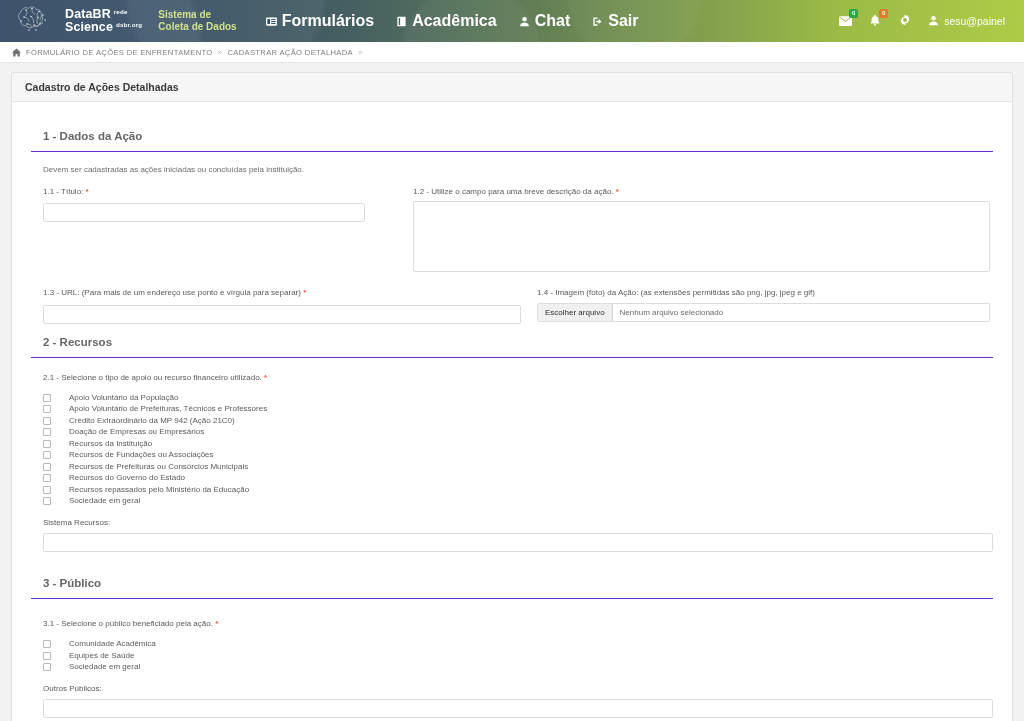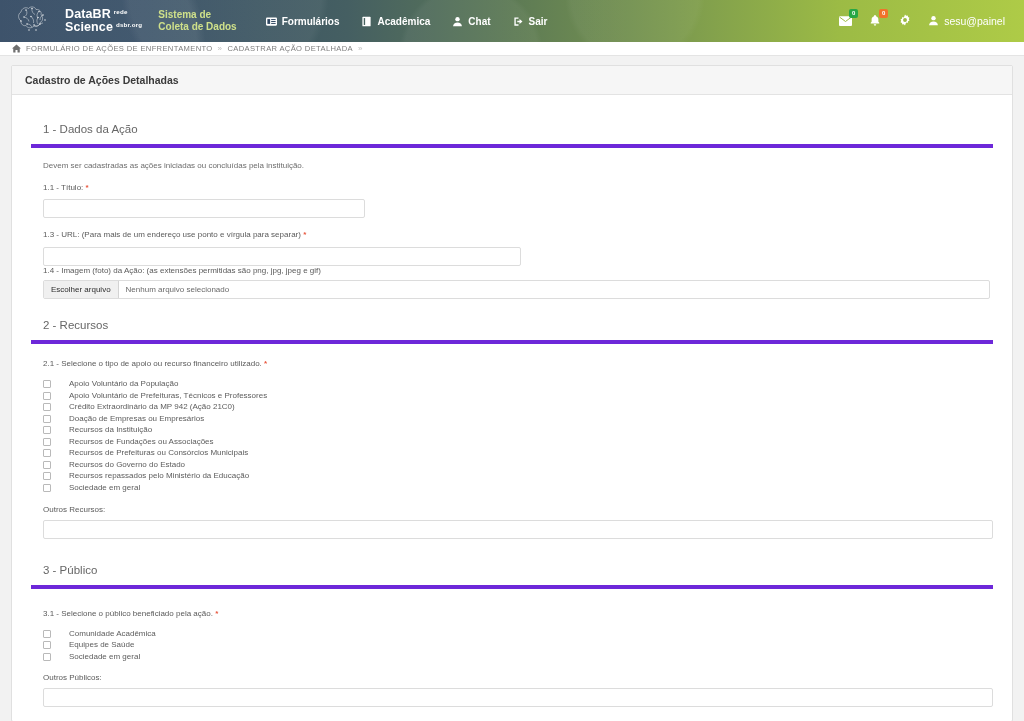--- a/index.html
+++ b/index.html
@@ -50,21 +50,21 @@
   }
   .sys-title {
     color: #cfe08a; font-size: 10px; font-weight: 700;
     line-height: 1.25; margin-left: 16px; white-space: nowrap;
     position: relative; z-index: 2;
   }
 
   .nav-links { display: flex; align-items: center; margin-left: 18px; position: relative; z-index: 2; }
   .nav-link {
     display: flex; align-items: center; gap: 5px;
-    color: #ffffff; font-size: 10px; font-weight: 700;
+    color: #ffffff; font-size: 16px; font-weight: 700;
     text-decoration: none; padding: 6px 11px; white-space: nowrap;
     cursor: pointer;
   }
   .nav-link .ico { display: inline-flex; width: 11px; height: 11px; }
   .nav-link .ico svg { width: 11px; height: 11px; fill: #fff; }
 
   .nav-right { margin-left: auto; display: flex; align-items: center; gap: 2px; position: relative; z-index: 2; }
   .nav-icon-btn {
     position: relative; display: flex; align-items: center; justify-content: center;
     width: 28px; height: 28px; cursor: pointer; border: 0; background: transparent; padding: 0;
@@ -79,44 +79,44 @@
   .badge.green { background: #27a745; }
   .badge.orange { background: #f0732a; }
   .user-chip {
     display: flex; align-items: flex-start; gap: 5px; color: #fff;
     font-size: 10.5px; padding: 6px 9px 6px 7px; cursor: pointer; white-space: nowrap;
   }
   .user-chip svg { fill: #fff; width: 11px; height: 11px; }
 
   
   .breadcrumb {
-    height: 14px; background: #fff; border-bottom: 1px solid #e4e4e4;
+    height: 21px; background: #fff; border-bottom: 1px solid #e4e4e4;
     display: flex; align-items: center; gap: 5px;
     padding: 0 0 0 12px; font-size: 7.6px; color: #8a8a8a;
     letter-spacing: .35px; text-transform: uppercase;
   }
   .breadcrumb .home-ico { width: 9px; height: 9px; fill: #6f6f6f; display:block; }
   .crumb { color: #7d7d7d; cursor: pointer; text-decoration: none; }
   .crumb-sep { color: #c0c0c0; font-size: 8px; }
 
   
   .page { padding: 9px 11px 0 11px; }
   .card {
     background: #ffffff; border: 1px solid #e0e0e0; border-radius: 2px;
   }
   .card-head {
     background: #f6f6f6; border-bottom: 1px solid #e3e3e3;
     padding: 8px 13px; font-size: 10.5px; font-weight: 700; color: #3b3b3b;
   }
   .card-body { padding: 17px 19px 14px 19px; }
 
   .section-title {
-    font-size: 11.5px; color: #666666; font-weight: 400;
+    font-size: 11.5px; color: #666666; font-weight: 700;
     padding: 0 0 9px 12px; margin: 11px 0 0 0;
-    border-bottom: 4px solid #6d28d9;
+    border-bottom: 1px solid #6d28d9;
   }
   .section-desc { font-size: 8px; color: #6d6d6d; margin: 13px 0 0 12px; }
 
   .fieldlabel {
     font-size: 8px; color: #5a5a5a; margin-bottom: 4px; display: block; line-height: 1.3;
   }
   .req { color: #e8553c; font-weight: 700; }
 
   .row { display: flex; gap: 16px; margin: 13px 0 0 0; padding-left: 12px; }
   .col-left  { width: 322px; flex: none; }
@@ -127,21 +127,21 @@
     width: 100%; height: 19px; border: 1px solid #dcdcdc; border-radius: 2px;
     background: #fff; font-size: 8px; color: #444; padding: 2px 5px;
     font-family: inherit; outline: none;
   }
   .txa {
     width: 100%; height: 71px; border: 1px solid #dcdcdc; border-radius: 2px;
     background: #fff; font-size: 8px; color: #444; padding: 4px 5px;
     font-family: inherit; resize: none; outline: none;
   }
 
-  .row2 { display: flex; margin: 12px 0 0 0; padding-left: 12px; flex-direction: column; }
+  .row2 { display: flex; margin: 12px 0 0 0; padding-left: 12px; }
   .r2-left { width: 478px; flex: none; }
   .r2-gap  { width: 16px; flex: none; }
   .r2-right{ flex: 1 1 auto; padding-right: 3px; }
 
   .filewrap {
     display: flex; align-items: stretch; height: 19px;
     border: 1px solid #dcdcdc; border-radius: 2px; background: #fff; overflow: hidden;
   }
   .file-btn {
     background: #f0f0f0; border: 0; border-right: 1px solid #d3d3d3;
@@ -315,41 +315,48 @@
 
       <div class="row">
         <div class="col-left">
           <label class="fieldlabel">
             <span>1.1 - Título:</span>
             <span class="req">*</span>
           </label>
           <input class="inp" type="text" value="" placeholder="" style="">
         </div>
         <div class="col-gap"></div>
+        <div class="col-right">
+          <label class="fieldlabel">
+            <span>1.2 - Utilize o campo para uma breve descrição da ação.</span>
+            <span class="req">*</span>
+          </label>
+          <textarea class="txa" placeholder="" style=""></textarea>
+        </div>
       </div>
 
       <div class="row2">
         <div class="r2-left">
           <label class="fieldlabel">
             <span>1.3 - URL: (Para mais de um endereço use ponto e vírgula para separar)</span>
             <span class="req">*</span>
           </label>
           <input class="inp" type="text" value="" placeholder="" style="">
         </div>
         <div class="r2-gap"></div>
         <div class="r2-right">
           <label class="fieldlabel">1.4 - Imagem (foto) da Ação: (as extensões permitidas são png, jpg, jpeg e gif)</label>
           <div class="filewrap">
             <button class="file-btn">Escolher arquivo</button>
             <span class="file-name">Nenhum arquivo selecionado</span>
           </div>
         </div>
       </div>
 
-      <div class="section-title" style="margin-top:20px;">2 - Recursos</div>
+      <div class="section-title" style="margin-top:12px;">2 - Recursos</div>
 
       <div class="qblock">
         <label class="fieldlabel">
           <span>2.1 - Selecione o tipo de apoio ou recurso financeiro utilizado.</span>
           <span class="req">*</span>
         </label>
         <div class="checklist">
           <label class="check-row">
               <input type="checkbox" style="">
               <span>Apoio Voluntário da População</span>
@@ -385,21 +392,21 @@
           <label class="check-row">
               <input type="checkbox" style="">
               <span>Recursos repassados pelo Ministério da Educação</span>
             </label>
           <label class="check-row">
               <input type="checkbox" style="">
               <span>Sociedade em geral</span>
             </label>
         </div>
 
-        <label class="sublabel">Outros Recursos:</label>
+        <label class="sublabel">Sistema Recursos:</label>
         <input class="inp" type="text" value="" style="width: 100%;" placeholder="">
       </div>
 
       <div class="section-title" style="margin-top:25px;">3 - Público</div>
 
       <div class="qblock" style="margin-top:20px;">
         <label class="fieldlabel">
           <span>3.1 - Selecione o público beneficiado pela ação.</span>
           <span class="req">*</span>
         </label>

